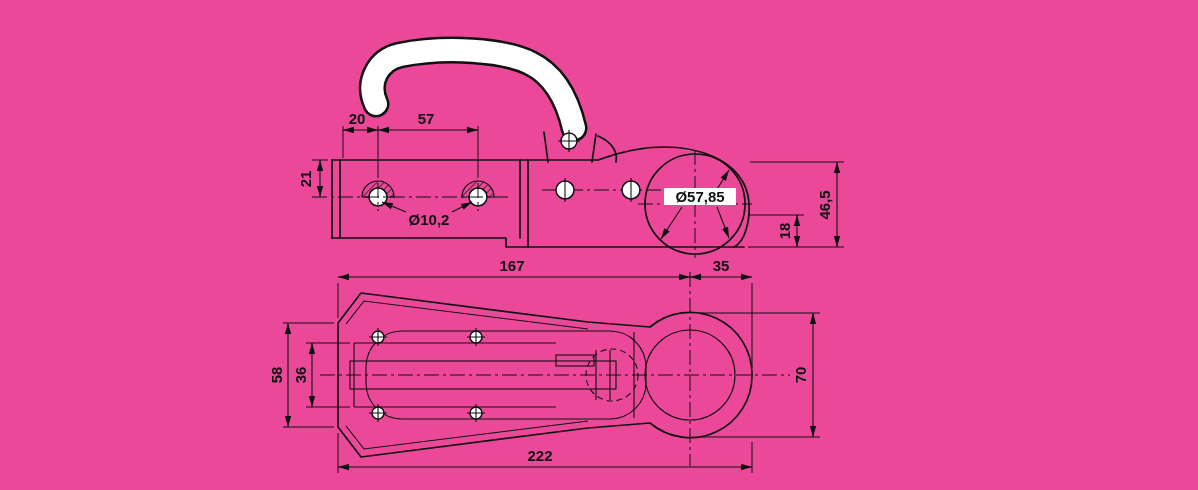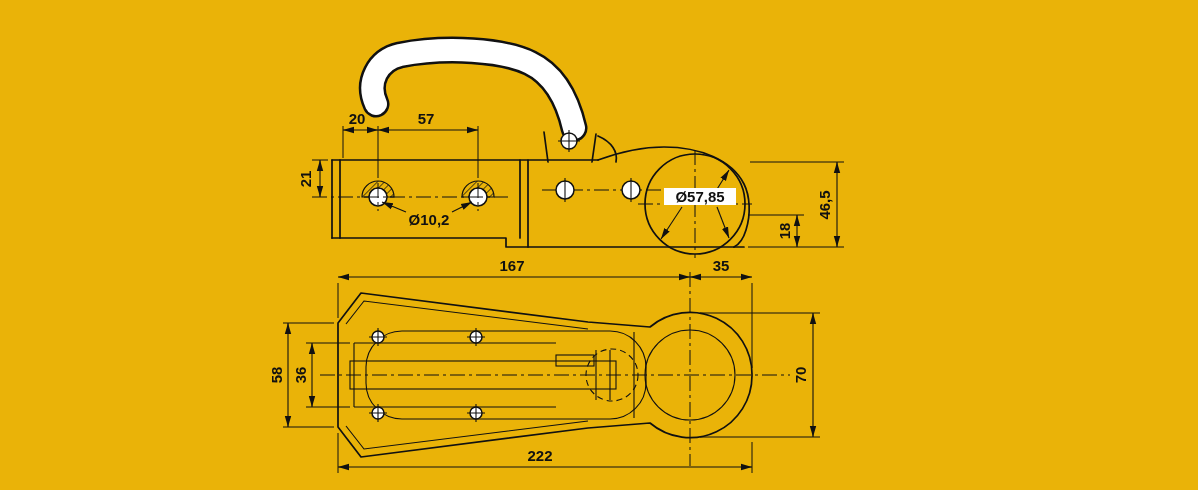--- a/index.html
+++ b/index.html
@@ -1,16 +1,16 @@
 <!DOCTYPE html>
 <html><head>
 <meta charset="utf-8">
 <style>
   html,body{margin:0;padding:0;background:#ffffff;}
-  .stage{position:relative;width:1198px;height:490px;background:#eab308;overflow:hidden;
+  .stage{position:relative;width:1198px;height:490px;background:#ec4899;overflow:hidden;
          font-family:"Liberation Sans",sans-serif;}
   svg{position:absolute;top:0;left:0;}
   .outline{fill:none;stroke:#111111;stroke-width:1.7;stroke-linejoin:round;stroke-linecap:round;}
   .thin{fill:none;stroke:#111111;stroke-width:1.1;}
   .center{fill:none;stroke:#111111;stroke-width:1;stroke-dasharray:15 4 3 4;}
   .dash{fill:none;stroke:#111111;stroke-width:1.1;stroke-dasharray:6 4;}
   .ext{fill:none;stroke:#111111;stroke-width:1;}
   .dim{fill:none;stroke:#111111;stroke-width:1.1;}
   .dimtext{font-family:"Liberation Sans",sans-serif;font-size:15px;font-weight:bold;fill:#111111;}
   .band-outer{fill:none;stroke:#111111;stroke-width:27;stroke-linecap:round;}

